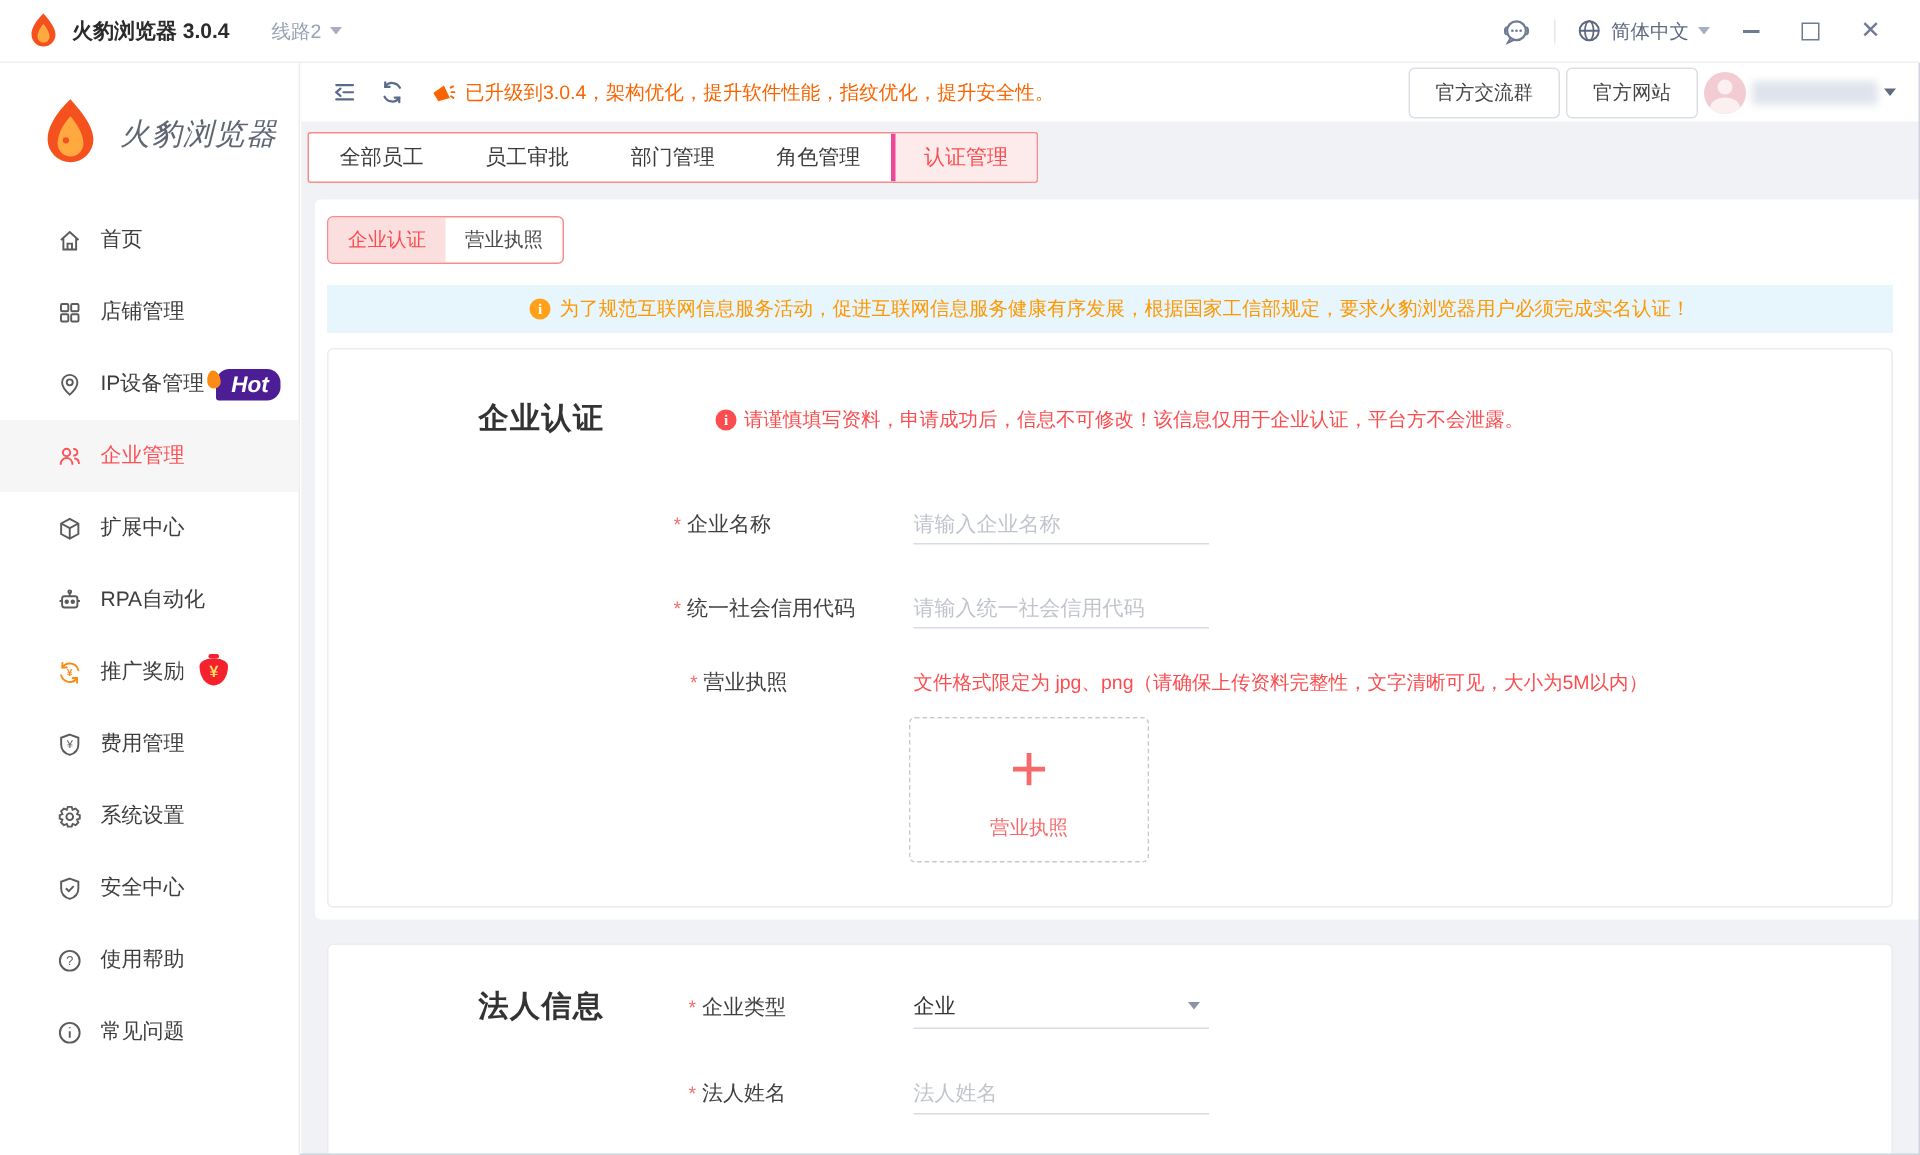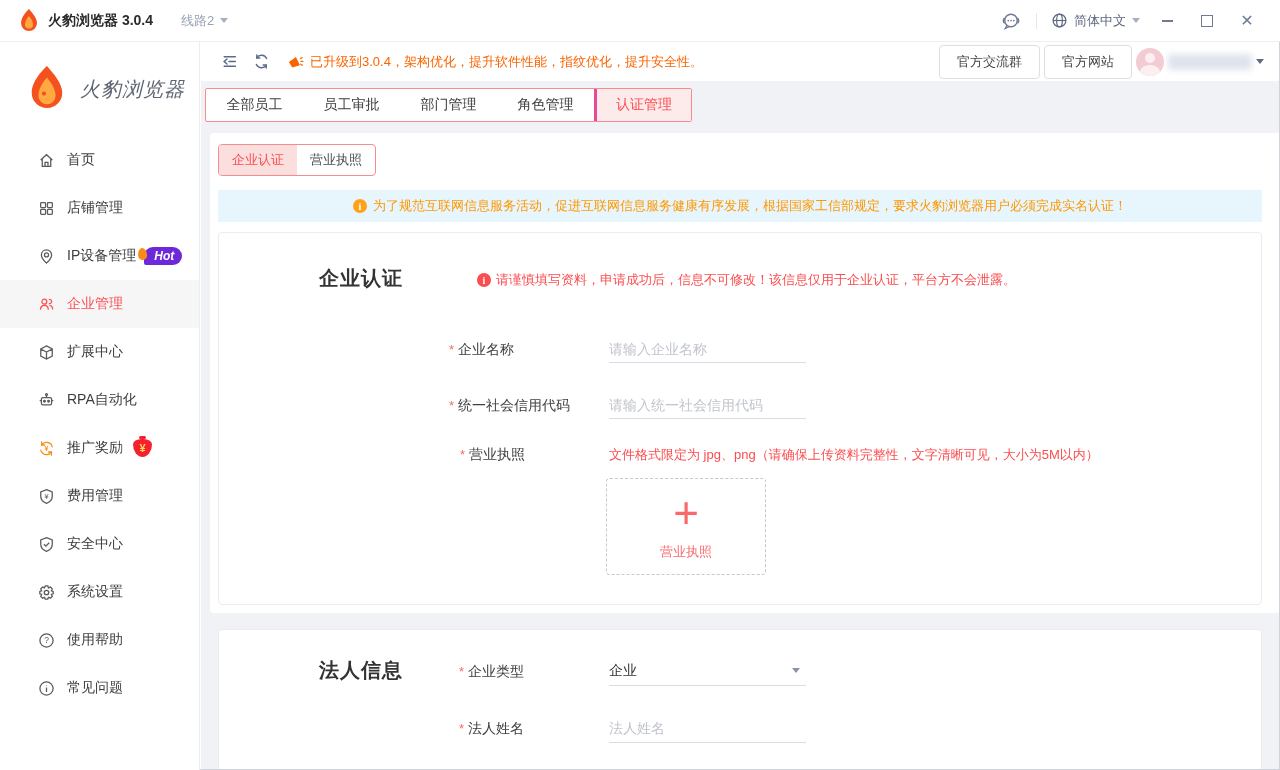--- a/index.html
+++ b/index.html
@@ -31,21 +31,21 @@
   .logo svg{ width:42px; height:50px; }
   .logo-text{ font-size:20px; color:#5f6673; letter-spacing:1px;}
   .menu{ margin-top:22px; }
   .menu-item{ height:48px; display:flex; align-items:center; padding-left:38px; cursor:pointer; position:relative;}
   .menu-item svg{ width:17px; height:17px; flex:0 0 17px; stroke:#5b5b5b; fill:none; stroke-width:1.2; }
   .menu-item .mi-label{ font-size:14px; color:#3d3d3d; margin-left:12px; }
   .menu-item.active{ background:#f6f6f6; }
   .menu-item.active svg{ stroke:#fc5257; }
   .menu-item.active .mi-label{ color:#fc5257; }
   .menu-item.promo svg{ stroke:#fa8c16; }
-  .hot-badge{ margin-left:8px; background:#6d28d9; color:#fff; font-size:12px; font-weight:bold; font-style:italic;
+  .hot-badge{ margin-left:8px; background:#4c1d95; color:#fff; font-size:15px; font-weight:bold; font-style:italic;
               padding:2px 8px 2px 10px; border-radius:9px 9px 9px 2px; position:relative; }
   .hot-badge::before{ content:""; position:absolute; left:-6px; top:1px; width:9px; height:12px; background:#fa8c16;
               border-radius:50% 50% 50% 50%/62% 62% 38% 38%; transform:rotate(-6deg); }
   .bag-badge{ margin-left:10px; width:19px; height:18px; background:#f5222d; color:#ffd666; font-size:11px; font-weight:bold;
               border-radius:45% 45% 50% 50%/30% 30% 70% 70%; display:flex; align-items:center; justify-content:center; position:relative;}
   .bag-badge::before{ content:""; position:absolute; top:-3px; left:6px; width:7px; height:3px; background:#f5222d; border-radius:2px;}
 
   
   .main{ position:absolute; left:201px; top:42px; right:0; bottom:0; background:#f0f2f5; }
   .toolbar{ height:40px; background:#fff; border-bottom:1px solid #f2f2f2; display:flex; align-items:center; padding:0 16px;}
@@ -209,31 +209,31 @@
     </div>
     <div class="menu-item">
       <svg viewBox="0 0 16 16">
           <path d="M8 1.6 L13.4 3.6 V7.8 C13.4 11.2 11 13.4 8 14.4 C5 13.4 2.6 11.2 2.6 7.8 V3.6 Z"></path>
           <text x="8" y="10.2" font-size="7" fill="#5b5b5b" stroke="none" text-anchor="middle">¥</text>
         </svg>
       <span class="mi-label">费用管理</span>
     </div>
     <div class="menu-item">
       <svg viewBox="0 0 16 16">
+          <path d="M6.8 1.8 H9.2 L9.8 3.6 L11.7 2.9 L13.4 4.6 L12.6 6.4 L14.3 7 V9.2 L12.6 9.8 L13.4 11.6 L11.7 13.3 L9.8 12.5 L9.2 14.2 H6.8 L6.2 12.5 L4.3 13.3 L2.6 11.6 L3.4 9.8 L1.7 9.2 V7 L3.4 6.4 L2.6 4.6 L4.3 2.9 L6.2 3.6 Z"></path>
+          <circle cx="8" cy="8" r="2.1"></circle>
+        </svg>
+      <span class="mi-label">系统设置</span>
+    </div>
+    <div class="menu-item">
+      <svg viewBox="0 0 16 16">
           <path d="M8 1.6 L13.4 3.6 V7.8 C13.4 11.2 11 13.4 8 14.4 C5 13.4 2.6 11.2 2.6 7.8 V3.6 Z"></path>
           <path d="M5.6 7.7 L7.4 9.5 L10.5 6.3"></path>
         </svg>
       <span class="mi-label">安全中心</span>
-    </div>
-    <div class="menu-item">
-      <svg viewBox="0 0 16 16">
-          <path d="M6.8 1.8 H9.2 L9.8 3.6 L11.7 2.9 L13.4 4.6 L12.6 6.4 L14.3 7 V9.2 L12.6 9.8 L13.4 11.6 L11.7 13.3 L9.8 12.5 L9.2 14.2 H6.8 L6.2 12.5 L4.3 13.3 L2.6 11.6 L3.4 9.8 L1.7 9.2 V7 L3.4 6.4 L2.6 4.6 L4.3 2.9 L6.2 3.6 Z"></path>
-          <circle cx="8" cy="8" r="2.1"></circle>
-        </svg>
-      <span class="mi-label">系统设置</span>
     </div>
     <div class="menu-item">
       <svg viewBox="0 0 16 16">
           <circle cx="8" cy="8" r="6.2"></circle>
           <text x="8" y="10.7" font-size="8" fill="#5b5b5b" stroke="none" text-anchor="middle">?</text>
         </svg>
       <span class="mi-label">使用帮助</span>
     </div>
     <div class="menu-item">
       <svg viewBox="0 0 16 16">

